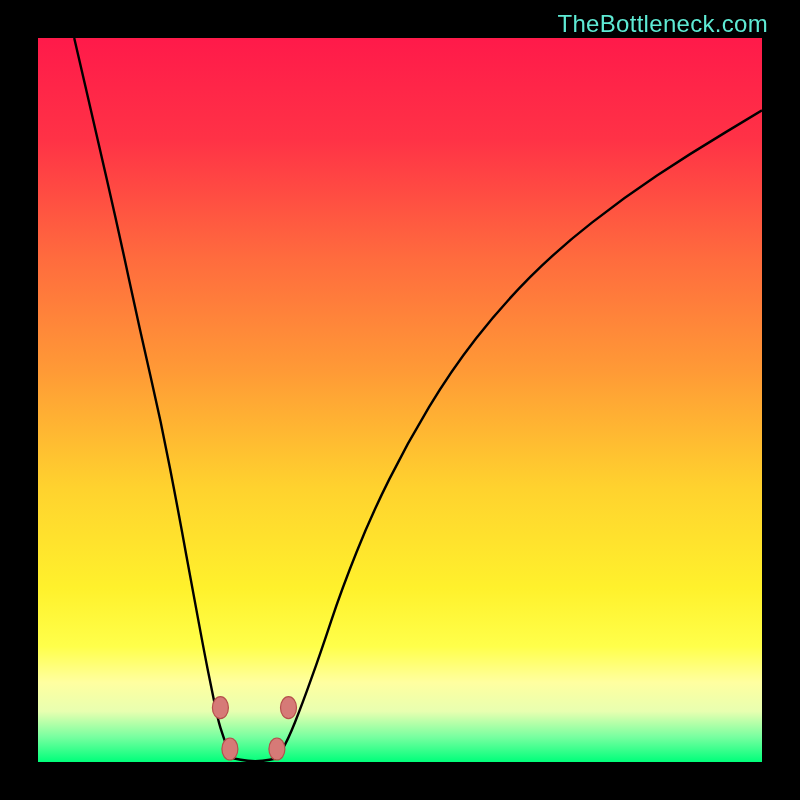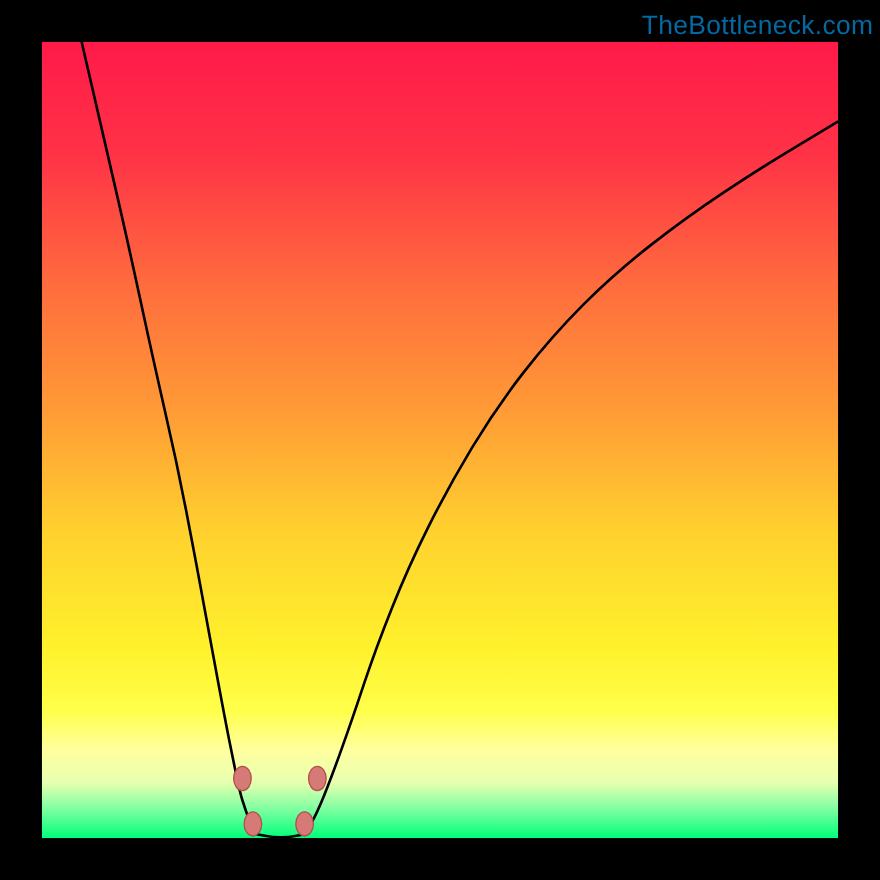--- a/index.html
+++ b/index.html
@@ -29,22 +29,22 @@
   .gradient {
     position: absolute;
     left: 0;
     top: 0;
     width: 100%;
     height: 100%;
   }
   .watermark {
     position: absolute;
     top: 10px;
-    right: 6px;
-    color: #0369a1;
+    right: 32px;
+    color: #5eead4;
     font-size: 24px;
     font-weight: 400;
     letter-spacing: 0.3px;
     user-select: none;
   }
   .curve {
     position: absolute;
     left: 0;
     top: 0;
     width: 100%;

